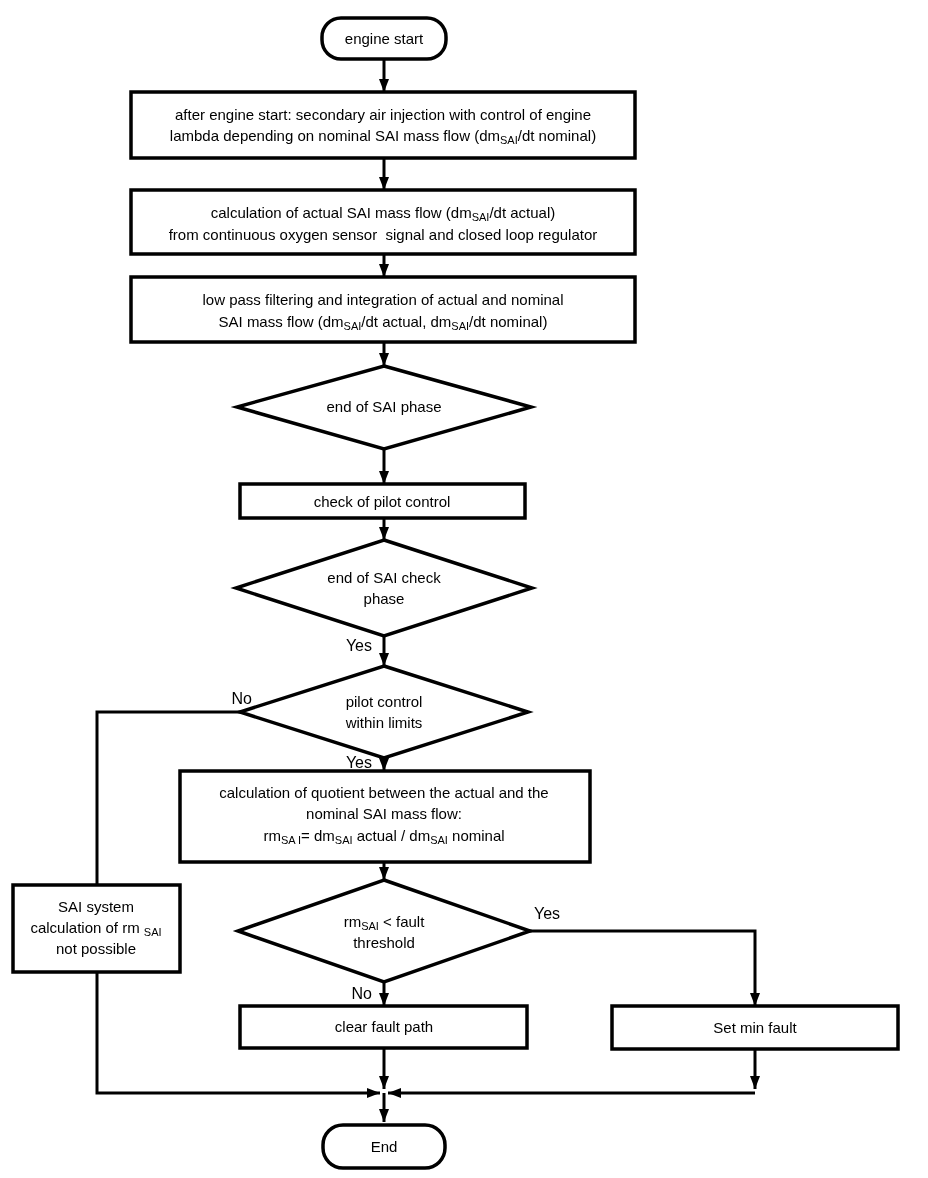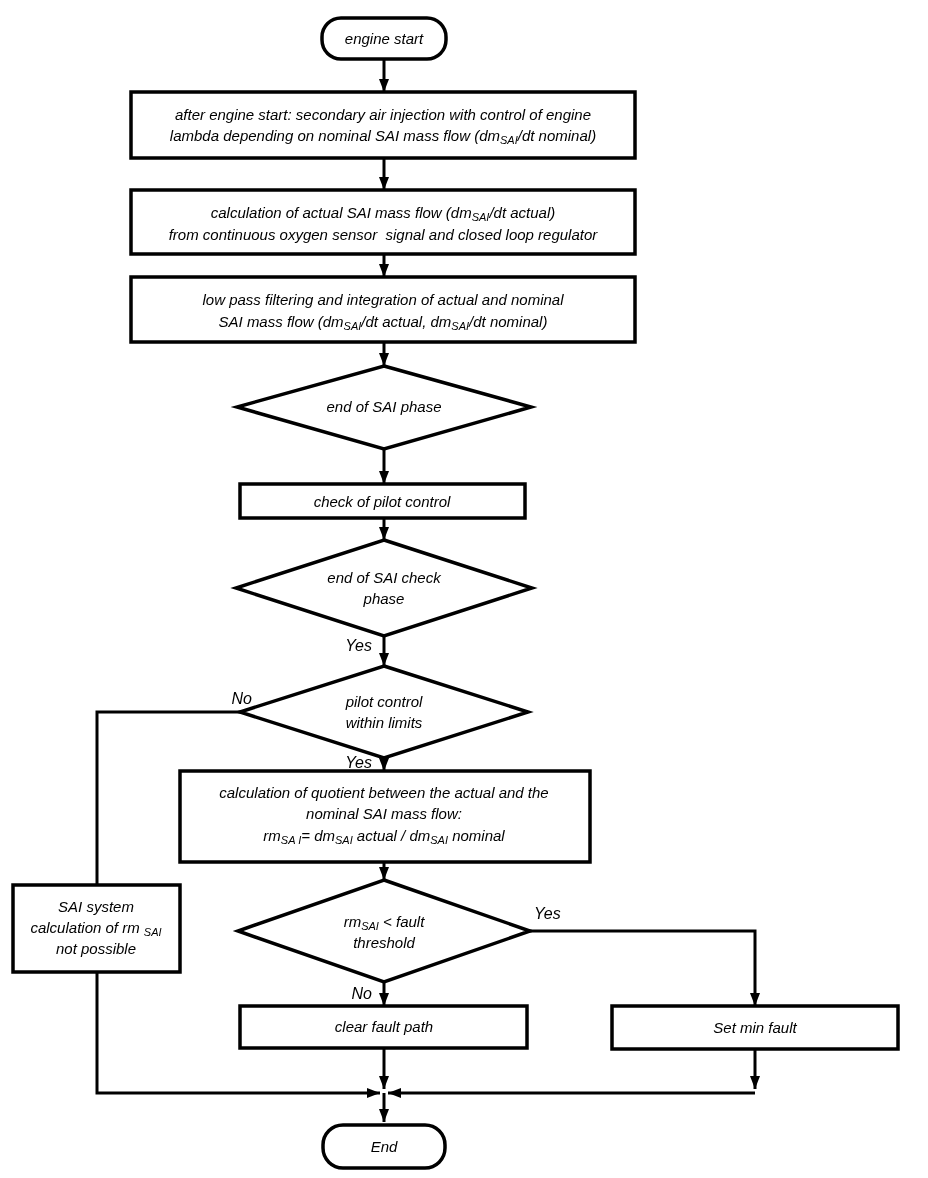--- a/index.html
+++ b/index.html
@@ -1,16 +1,16 @@
 <!DOCTYPE html>
 <html><head>
 <meta charset="utf-8">
 <style>
   html, body { margin: 0; padding: 0; background: #ffffff; }
-  .page { width: 928px; height: 1178px; background: #ffffff; position: relative; font-style: italic; }
+  .page { width: 928px; height: 1178px; background: #ffffff; position: relative; }
   svg { display: block; }
   .shape { fill: #ffffff; stroke: #000000; stroke-width: 3.5; }
   .line  { fill: none; stroke: #000000; stroke-width: 3; }
   .t   { font-family: "Liberation Sans", sans-serif; font-size: 15px; fill: #000000;
          text-anchor: middle; white-space: pre; }
   .lbl { font-family: "Liberation Sans", sans-serif; font-size: 16px; fill: #000000;
          white-space: pre; }
   .lbl-end { text-anchor: end; }
   .sub { font-size: 11px; }
 </style>

